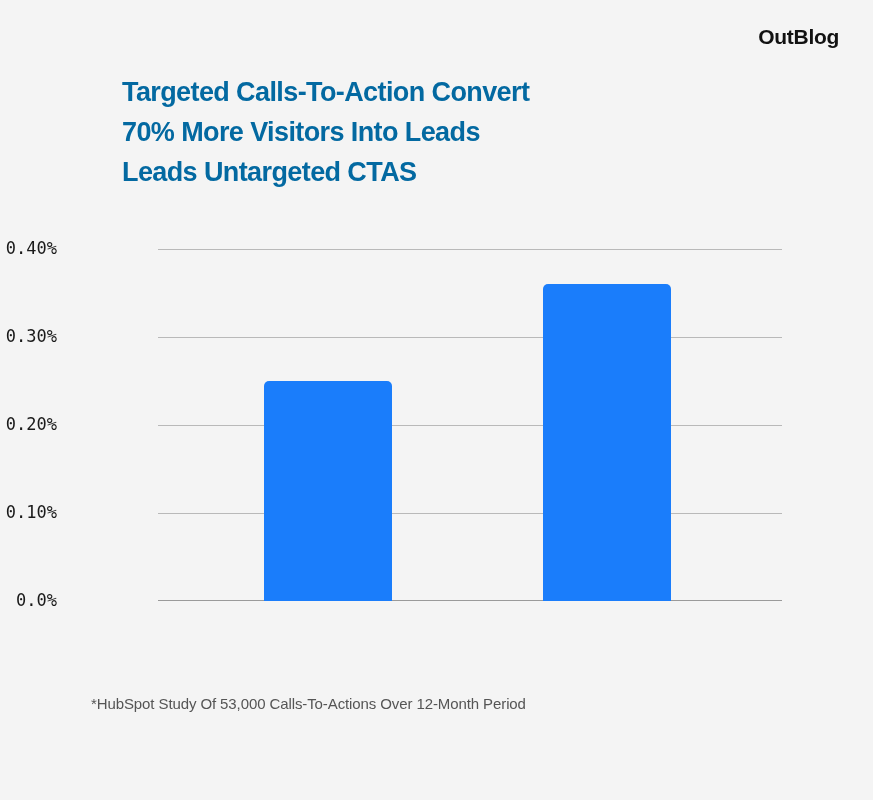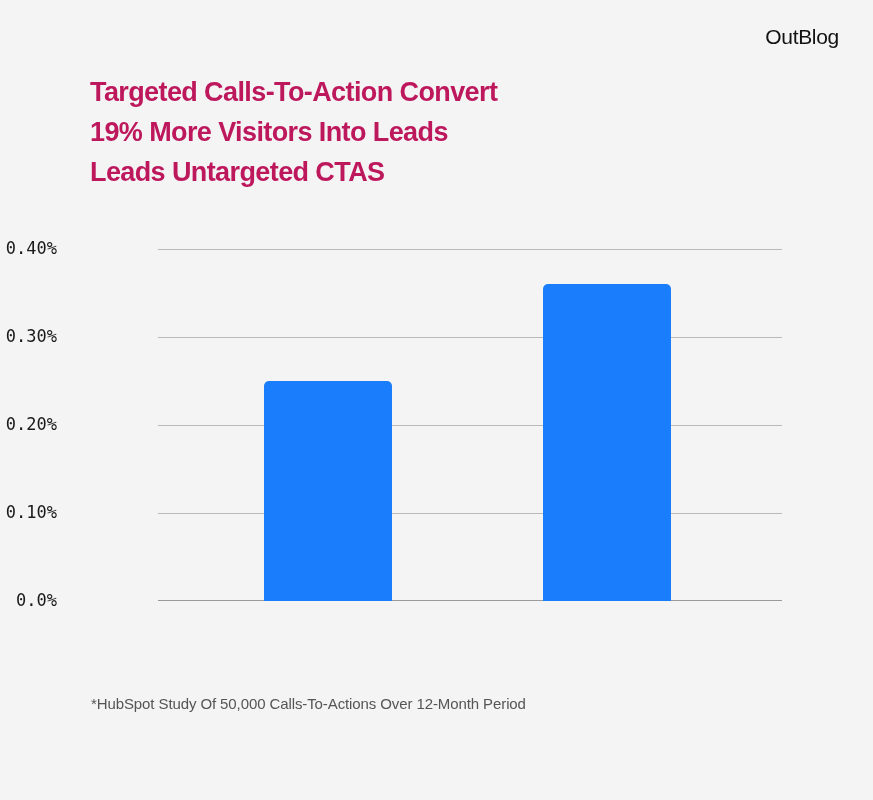--- a/index.html
+++ b/index.html
@@ -19,41 +19,42 @@
     height: 800px;
     background: #f4f4f4;
   }
 
   
   .brand {
     position: absolute;
     right: 34px;
     top: 25px;
     font-size: 21px;
-    font-weight: normal;
+    font-weight: bold;
     letter-spacing: -0.3px;
     color: #121212;
     font-family: "Liberation Sans", sans-serif;
   }
 
   
   .title-block {
     position: absolute;
     left: 90px;
     top: 72px;
     width: 620px;
   }
   .title-line {
     font-size: 27px;
     font-weight: bold;
     line-height: 40px;
     letter-spacing: -0.6px;
-    color: #be185d;
+    color: #0369a1;
     white-space: nowrap;
     font-family: "Liberation Sans", sans-serif;
+    margin-left: 32px;
   }
 
   
   .chart {
     position: absolute;
     left: 0;
     top: 0;
     width: 873px;
     height: 800px;
   }
@@ -110,36 +111,36 @@
 </style>
 </head>
 <body>
 
 <div id="page">
 
   <div class="brand">OutBlog</div>
 
   <div class="title-block">
     <div class="title-line">Targeted Calls-To-Action Convert</div>
-    <div class="title-line">19% More Visitors Into Leads</div>
+    <div class="title-line">70% More Visitors Into Leads</div>
     <div class="title-line">Leads Untargeted CTAS</div>
   </div>
 
   <div class="chart">
     <div class="plot" id="plot">
       <div class="axis-baseline"></div>
     <div class="ytick" style="top: 341px;">0.0%</div>
         <div class="gridline" style="top: 264px; background: rgb(185, 185, 185);"></div>
         <div class="ytick" style="top: 253px;">0.10%</div>
         <div class="gridline" style="top: 176px; background: rgb(185, 185, 185);"></div>
         <div class="ytick" style="top: 165px;">0.20%</div>
         <div class="gridline" style="top: 88px; background: rgb(185, 185, 185);"></div>
         <div class="ytick" style="top: 77px;">0.30%</div>
         <div class="gridline" style="top: 0px; background: rgb(185, 185, 185);"></div>
         <div class="ytick" style="top: -11px;">0.40%</div>
         <div class="bar" title="Basic CTA: 0.25%" style="left: 106px; height: 220px; background: rgb(26, 125, 251);"></div>
         <div class="bar" title="Smart CTA: 0.36%" style="left: 385px; height: 316.8px; background: rgb(26, 125, 251);"></div>
       </div>
   </div>
 
-  <div class="footnote">*HubSpot Study Of 50,000 Calls-To-Actions Over 12-Month Period</div>
+  <div class="footnote">*HubSpot Study Of 53,000 Calls-To-Actions Over 12-Month Period</div>
 
 </div>
 
 </body></html>

